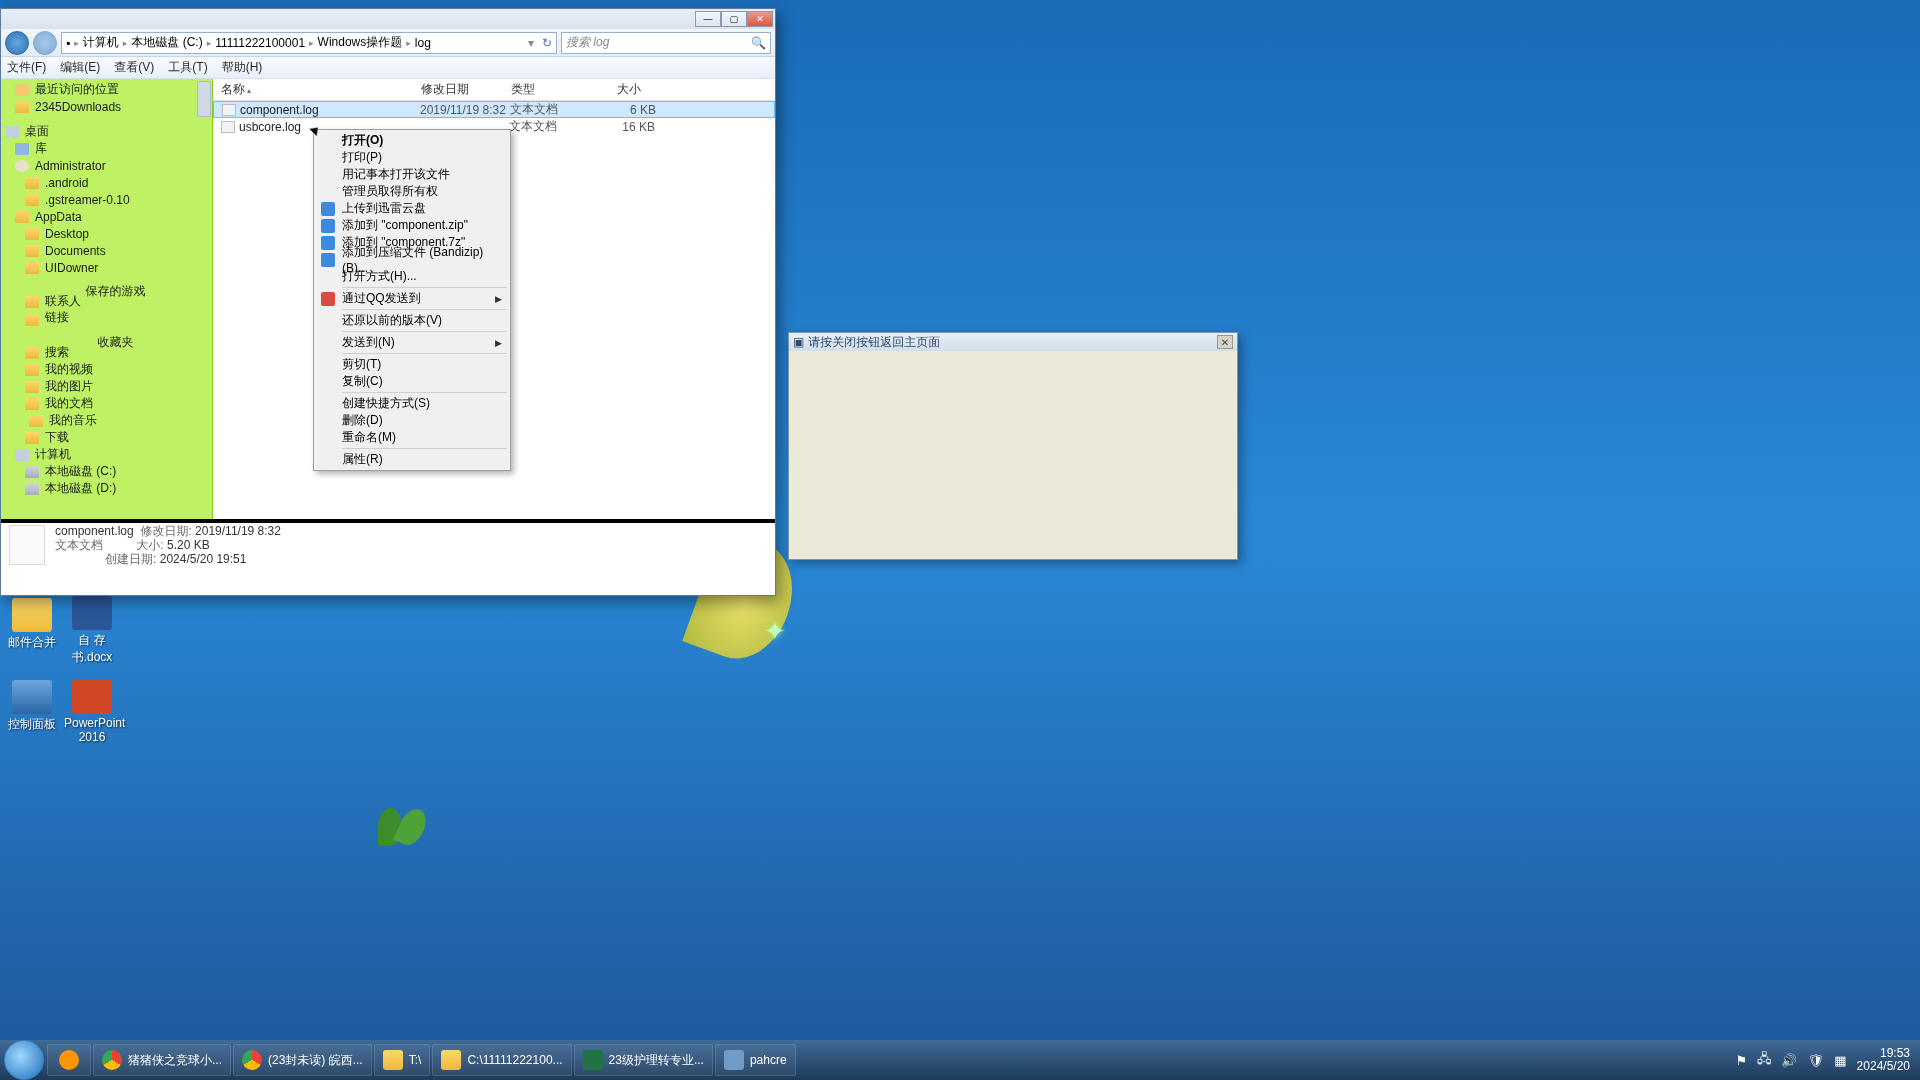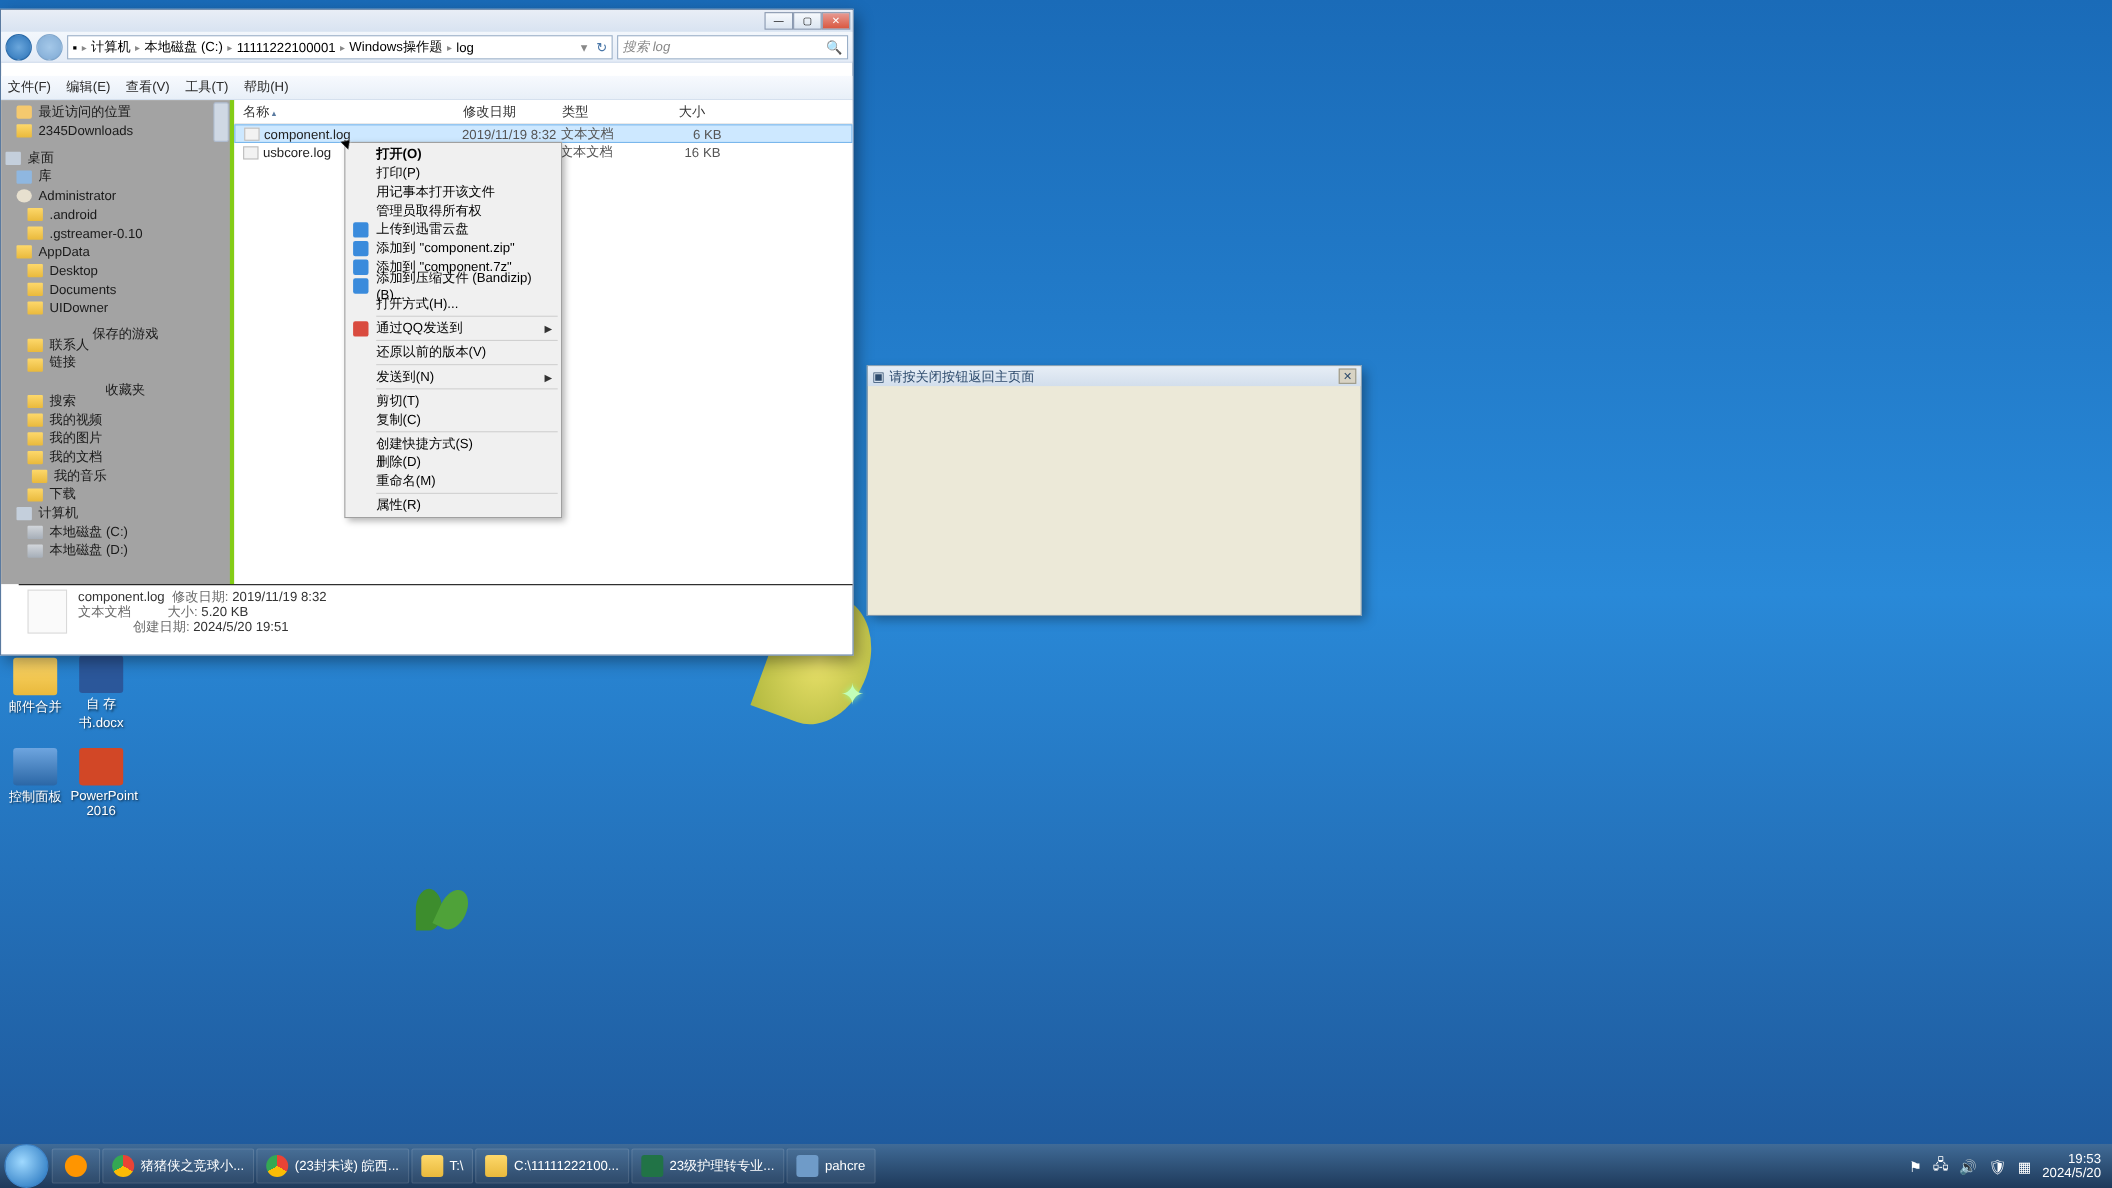--- a/index.html
+++ b/index.html
@@ -11,27 +11,27 @@
 .win-btn { width: 26px; height: 16px; border: 1px solid #8a99b0; background: linear-gradient(#f6f9fd,#dbe5f1); display: flex; align-items: center; justify-content: center; font-size: 9px; cursor: default; }
 .win-btn.close { background: linear-gradient(#e79a92,#d9573f); color: #fff; }
 
 .addressbar { height: 28px; background: linear-gradient(#f3f7fc,#e4ecf7); display: flex; align-items: center; padding: 0 4px; gap: 4px; border-bottom: 1px solid #c7d5e8; }
 .nav-circle { width: 24px; height: 24px; border-radius: 50%; background: radial-gradient(#6ba7dc,#2b72b7); border: 1px solid #2a6aa8; }
 .crumb-box { flex: 1; height: 22px; background: #fff; border: 1px solid #9aafc8; display: flex; align-items: center; padding: 0 4px; gap: 4px; }
 .crumb-box .sep { color: #888; font-size: 9px; }
 .search-box { width: 210px; height: 22px; background: #fff; border: 1px solid #9aafc8; display: flex; align-items: center; padding: 0 4px; color: #888; font-style: italic; }
 .search-box .mag { margin-left: auto; color: #4a77a8; font-style: normal; }
 
-.menubar { height: 22px; background: linear-gradient(#f7fafe,#e8eff8); display: flex; align-items: center; padding: 0 6px; gap: 14px; border-bottom: 1px solid #d5e0ee; color: #2a2a2a; margin-top: 12px; }
+.menubar { height: 22px; background: linear-gradient(#f7fafe,#e8eff8); display: flex; align-items: center; padding: 0 6px; gap: 14px; border-bottom: 1px solid #d5e0ee; color: #2a2a2a; }
 .toolbar { height: 30px; background: linear-gradient(#f7fafe,#e2ebf5); display: flex; align-items: center; padding: 0 8px; gap: 16px; border-bottom: 1px solid #c9d7e8; color: #2a2a2a; }
 .toolbar .spacer { flex: 1; }
 .tb-icon { width: 22px; height: 22px; border: 1px solid transparent; display: flex; align-items: center; justify-content: center; color: #3f6fa3; }
 
 .body-area { display: flex; height: 440px; }
-.sidebar { width: 212px; background: #a3a3a3; border-right: 4px solid #84cc16; overflow: hidden; padding-top: 2px; font-size: 12px; position: relative; }
+.sidebar { width: 212px; background: #bef264; border-right: 1px solid #84cc16; overflow: hidden; padding-top: 2px; font-size: 12px; position: relative; }
 .sidebar .scroll-thumb { position: absolute; right: 1px; top: 2px; width: 14px; height: 36px; background: #cfd8e4; border: 1px solid #aebbce; border-radius: 2px; }
 .sb-item { display: flex; align-items: center; gap: 6px; padding: 1px 6px 1px 14px; height: 17px; color: #1a1a1a; white-space: nowrap; }
 .sb-item.root { padding-left: 4px; font-weight: normal; }
 .sb-item .ico { width: 14px; height: 12px; display: inline-block; }
 .ico.folder { background: linear-gradient(#fdd86b,#e9b93c); border-radius: 1px; }
 .ico.drive { background: linear-gradient(#d2d6db,#a6aeb8); border-radius: 1px; }
 .ico.fav { background: #f5c96e; border-radius: 2px; }
 .ico.lib { background: #8fb7e0; border-radius: 1px; }
 .ico.user { background: #e7e0cf; border-radius: 50%; }
 .ico.comp { background: #c4cfdc; border-radius: 1px; }
@@ -39,21 +39,21 @@
 .main { flex: 1; background: #fff; position: relative; }
 .cols { height: 22px; display: flex; align-items: center; border-bottom: 1px solid #e4e4e4; color: #333; }
 .cols div { padding: 0 8px; }
 .col-name { width: 200px; } .col-date { width: 90px; } .col-type { width: 90px; } .col-size { width: 56px; text-align: right; }
 .sort-arrow { font-size: 8px; color: #5a7aa0; margin-left: 2px; }
 .row { height: 17px; display: flex; align-items: center; color: #222; }
 .row.selected { background: #cde8ff; border: 1px solid #7ab7ec; }
 .row .ic { width: 14px; height: 12px; margin: 0 4px 0 8px; background: #f2f2f2; border: 1px solid #bcbcbc; }
 .row .name { width: 180px; } .row .date { width: 90px; color: #555; } .row .type { width: 90px; color: #555; } .row .size { width: 56px; text-align: right; color: #555; }
 
-.status { height: 48px; border-top: 1px solid #000000; display: flex; align-items: center; padding: 4px 8px; gap: 10px; margin-left: 16px; }
+.status { height: 48px; border-top: 4px solid #000000; display: flex; align-items: center; padding: 4px 8px; gap: 10px; }
 .status .thumb { width: 36px; height: 40px; background: #fafafa; border: 1px solid #d9d9d9; }
 .status .info { color: #333; line-height: 14px; }
 .status .lbl { color: #6b6b6b; }
 
 
 .context { position: absolute; top: 120px; left: 312px; width: 198px; background: #f0f0f0; border: 1px solid #a0a0a0; box-shadow: 3px 3px 6px rgba(0,0,0,.3); padding: 2px; z-index: 20; }
 .context .mi { height: 17px; display: flex; align-items: center; padding-left: 26px; position: relative; }
 .context .mi.bold { font-weight: bold; }
 .context .mi .sub { margin-left: auto; margin-right: 6px; font-size: 9px; color: #333; }
 .context .sep { height: 1px; background: #d0d0d0; margin: 2px 1px 2px 26px; }

